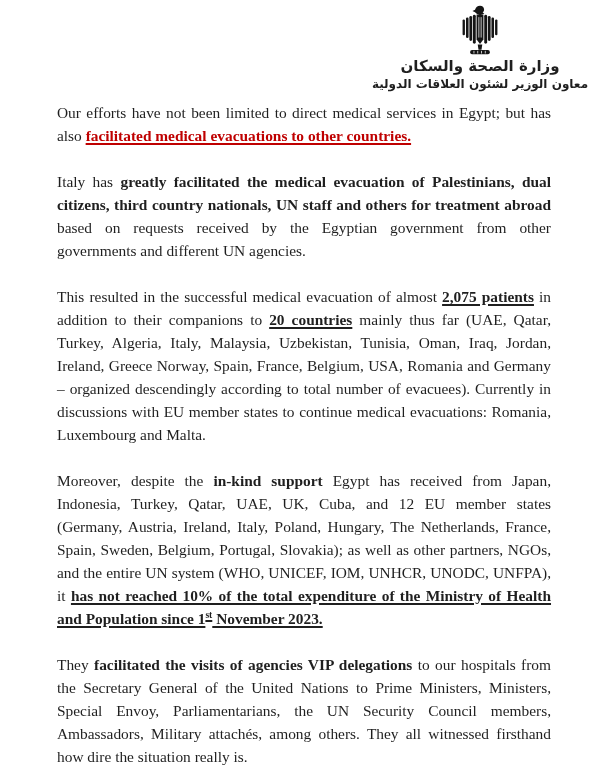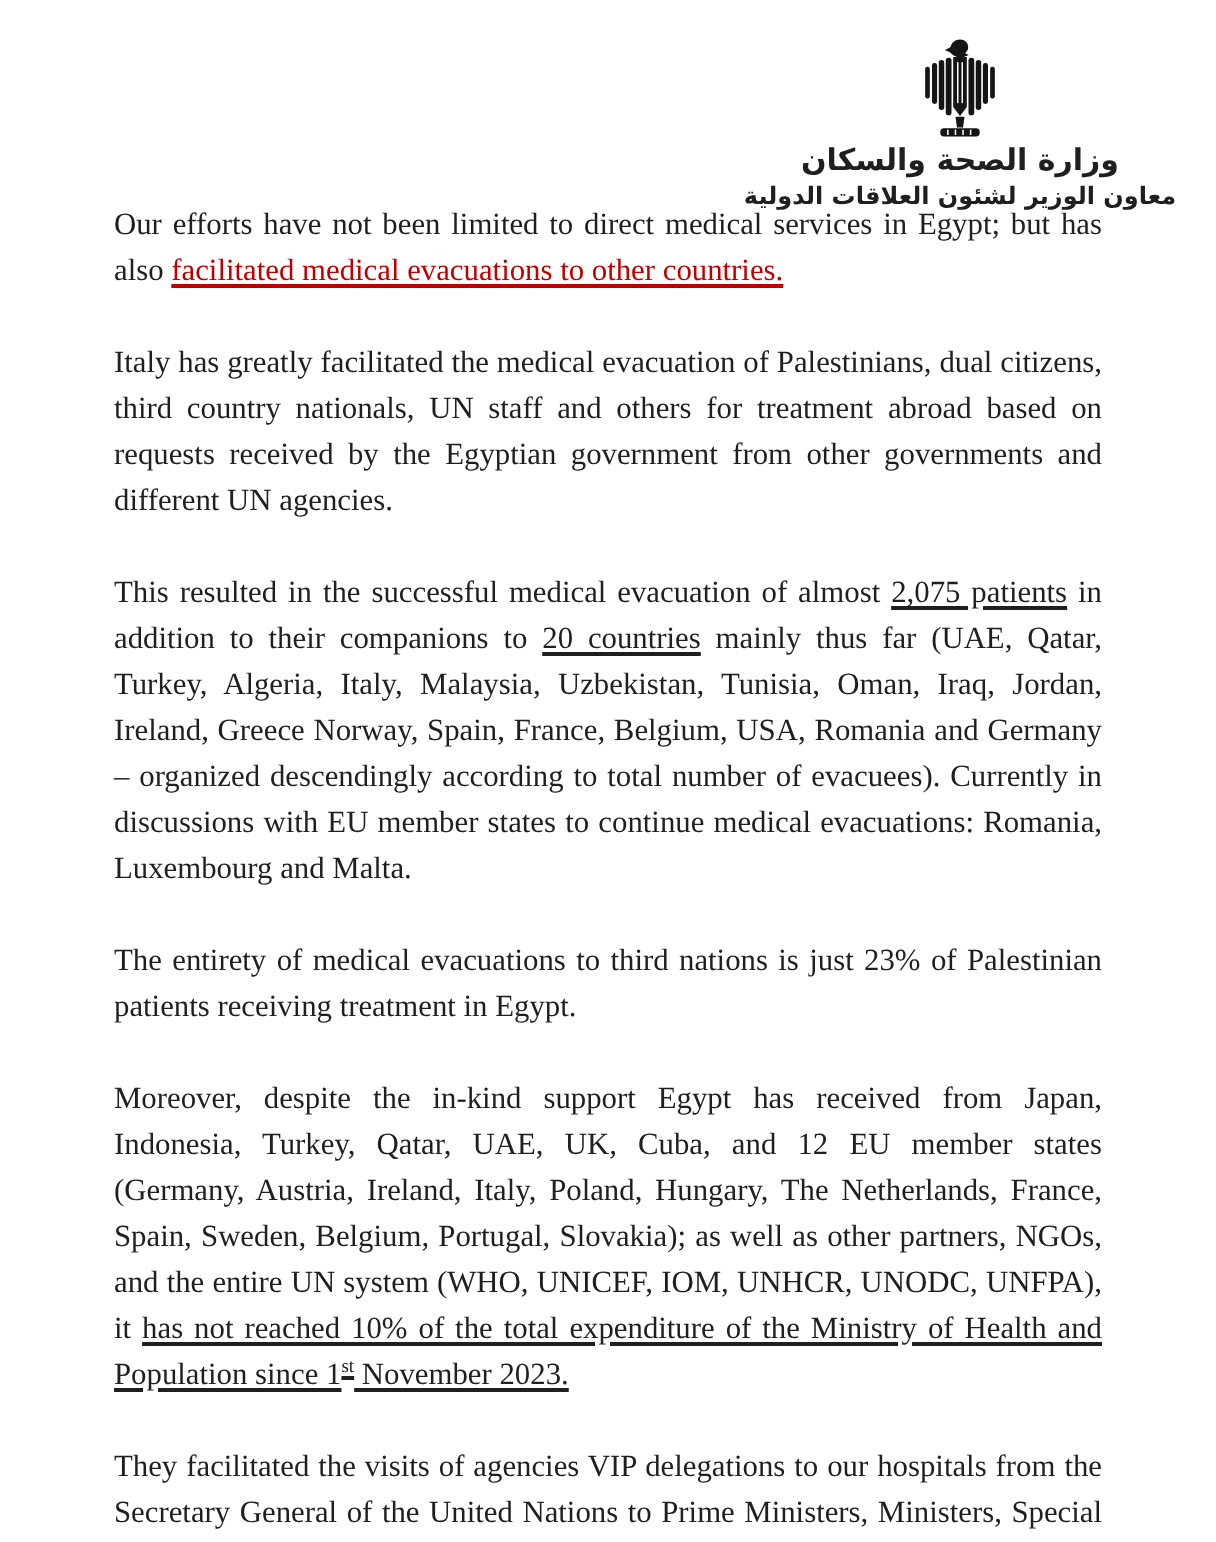--- a/index.html
+++ b/index.html
@@ -11,21 +11,21 @@
     position: relative;
     width: 608px;
     height: 771px;
     background: #ffffff;
     overflow: hidden;
     font-family: "Liberation Serif", serif;
     color: #1f1f1f;
   }
   .letterhead {
     position: absolute;
-    top: 19px;
+    top: 5px;
     right: 6px;
     width: 244px;
     text-align: center;
   }
   .emblem {
     display: block;
     margin: 0 auto 2px auto;
   }
   .arabic-line-1 {
     font-family: "DejaVu Sans", sans-serif;
@@ -48,21 +48,21 @@
     top: 101px;
     left: 57px;
     width: 494px;
   }
   .content p {
     margin: 0 0 23px 0;
     font-size: 15.4px;
     line-height: 23px;
     text-align: justify;
   }
-  .b { font-weight: normal; }
+  .b { font-weight: bold; }
   .u { text-decoration: underline; text-decoration-thickness: 1.5px; text-underline-offset: 2px; }
   sup { font-size: 0.62em; line-height: 0; vertical-align: super; }
 </style>
 </head>
 <body>
 
 <div class="page">
 
   <div class="letterhead">
     <svg class="emblem" viewBox="0 0 60 66" width="46" height="50" aria-hidden="true">
@@ -97,18 +97,17 @@
       </g>
     </svg>
     <div class="arabic-line-1">وزارة الصحة والسكان</div>
     <div class="arabic-line-2">معاون الوزير لشئون العلاقات الدولية</div>
   </div>
 
   <div class="content">
       <p><span>Our efforts have not been limited to direct medical services in Egypt; but has also </span><span class="b u" style="color: rgb(191, 0, 0);">facilitated medical evacuations to other countries.</span></p>
       <p><span>Italy has </span><span class="b">greatly facilitated the medical evacuation of Palestinians, dual citizens, third country nationals, UN staff and others for treatment abroad</span><span> based on requests received by the Egyptian government from other governments and different UN agencies.</span></p>
       <p><span>This resulted in the successful medical evacuation of almost </span><span class="b u">2,075 patients</span><span> in addition to their companions to </span><span class="b u">20 countries</span><span> mainly thus far (UAE, Qatar, Turkey, Algeria, Italy, Malaysia, Uzbekistan, Tunisia, Oman, Iraq, Jordan, Ireland, Greece Norway, Spain, France, Belgium, USA, Romania and Germany – organized descendingly according to total number of evacuees). Currently in discussions with EU member states to continue medical evacuations: Romania, Luxembourg and Malta.</span></p>
-      <p><span class="b">The entirety of medical evacuations to third nations is just 23% of Palestinian patients receiving treatment in Egypt.</span></p>
       <p><span>Moreover, despite the </span><span class="b">in-kind support</span><span> Egypt has received from Japan, Indonesia, Turkey, Qatar, UAE, UK, Cuba, and 12 EU member states (Germany, Austria, Ireland, Italy, Poland, Hungary, The Netherlands, France, Spain, Sweden, Belgium, Portugal, Slovakia); as well as other partners, NGOs, and the entire UN system (WHO, UNICEF, IOM, UNHCR, UNODC, UNFPA), it </span><span class="b u">has not reached 10% of the total expenditure of the Ministry of Health and Population since 1</span><sup class="b u">st</sup><span class="b u"> November 2023.</span></p>
       <p><span>They </span><span class="b">facilitated the visits of agencies VIP delegations</span><span> to our hospitals from the Secretary General of the United Nations to Prime Ministers, Ministers, Special Envoy, Parliamentarians, the UN Security Council members, Ambassadors, Military attachés, among others. They all witnessed firsthand how dire the situation really is.</span></p>
     </div>
 
 </div>
 
 </body></html>

